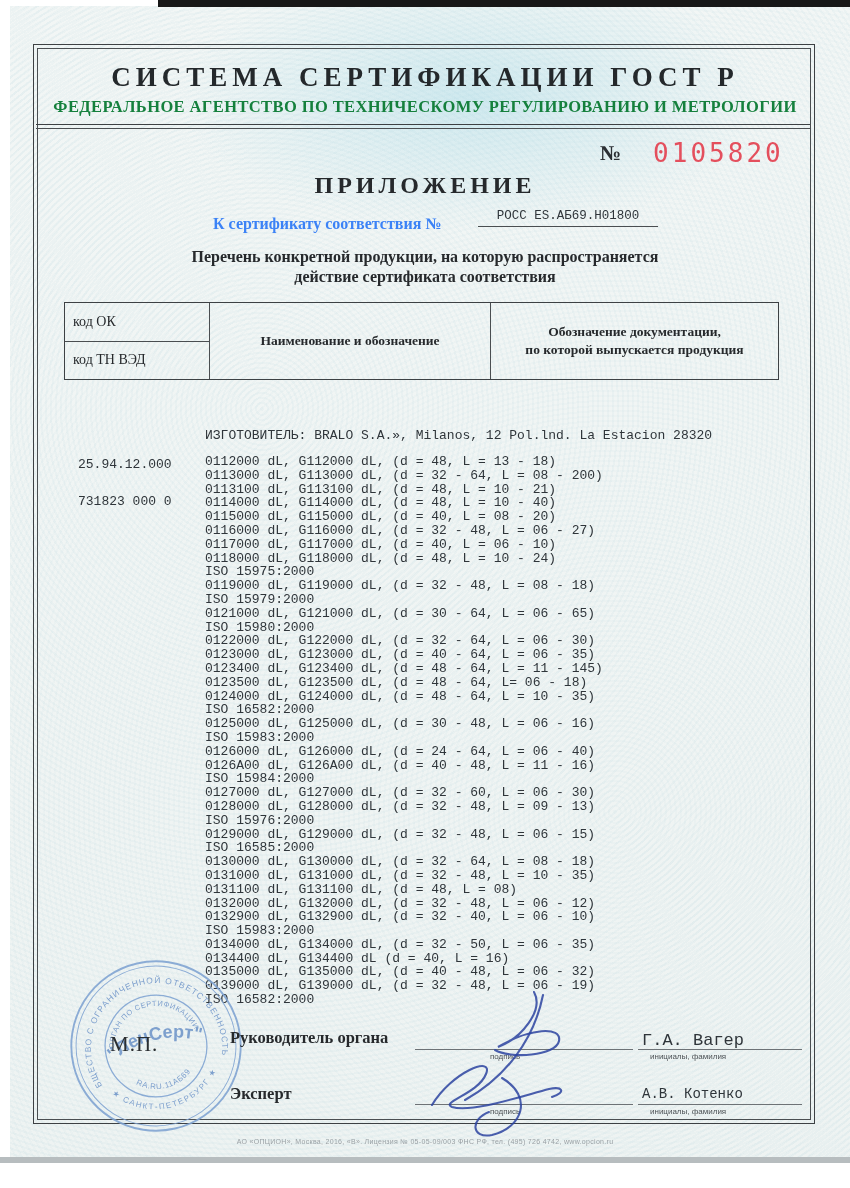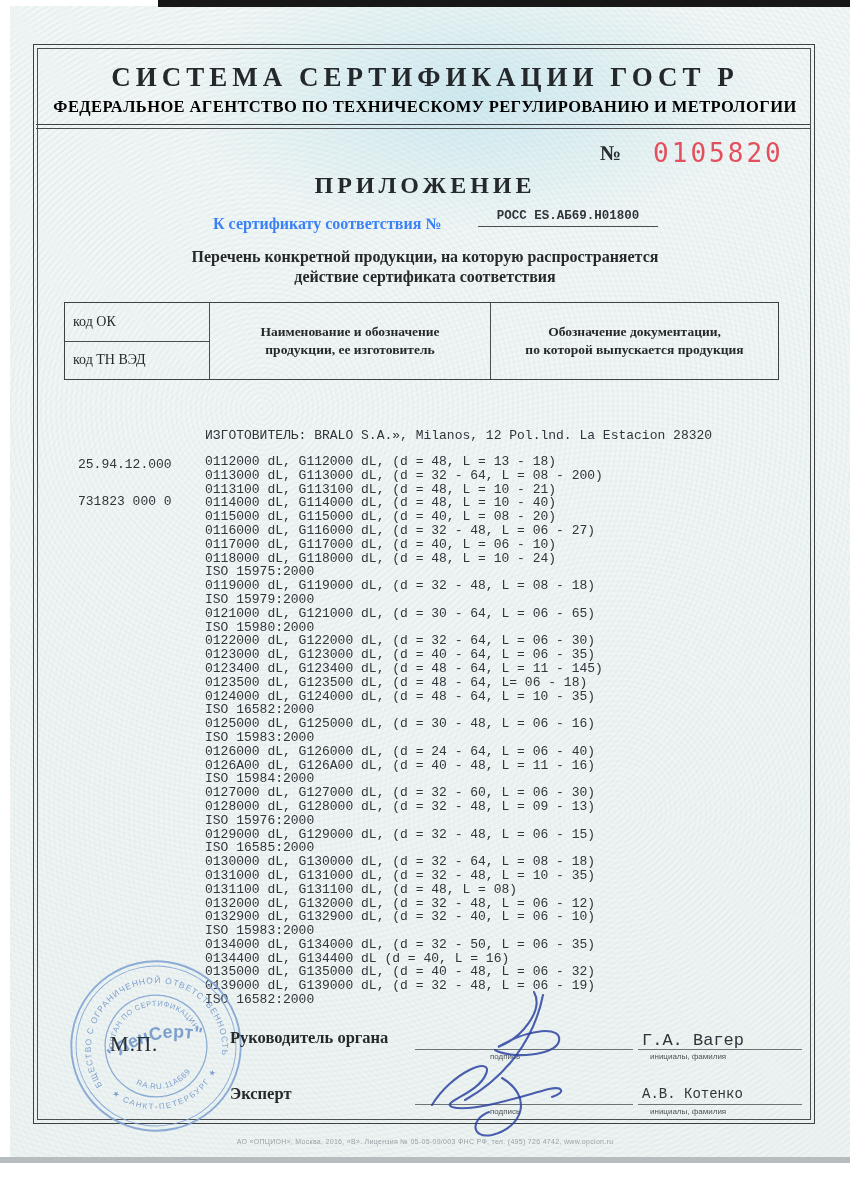--- a/index.html
+++ b/index.html
@@ -17,36 +17,36 @@
   .scan-strip-top{position:absolute;left:158px;top:0;width:692px;height:7px;background:#171717;}
   .scan-shadow-bottom{position:absolute;left:0;top:1157px;width:850px;height:6px;background:#b7bdbf;}
 
   
   .frame{position:absolute;left:33px;top:44px;width:780px;height:1078px;border:1.7px solid #3d4144;}
   .frame-inner{position:absolute;left:3px;top:3px;right:3px;bottom:3px;border:1px solid #4a4e51;}
 
   .sys-title{position:absolute;left:40px;top:62px;width:770px;text-align:center;
     font-size:27px;font-weight:bold;letter-spacing:5px;color:#24282b;}
   .agency{position:absolute;left:40px;top:97px;width:770px;text-align:center;
-    font-size:16.5px;font-weight:bold;letter-spacing:.4px;color:#000000;}
+    font-size:16.5px;font-weight:bold;letter-spacing:.4px;color:#15803d;}
   .header-rule{position:absolute;left:36px;top:124px;width:774px;height:3px;
     border-top:1.7px solid #3d4144;border-bottom:1px solid #4a4e51;}
 
   .doc-number{position:absolute;left:600px;top:138px;white-space:nowrap;}
   .doc-number .no-sign{font-size:21px;font-weight:bold;color:#2b2f33;vertical-align:middle;}
   .doc-number .no-value{font-family:"DejaVu Sans Mono", monospace;font-size:26px;
     letter-spacing:3px;color:#e44f5d;vertical-align:middle;margin-left:28px;}
 
   .doc-title{position:absolute;left:40px;top:172px;width:770px;text-align:center;
     font-size:24px;font-weight:bold;letter-spacing:4px;color:#26292c;}
 
   .cert-label{position:absolute;left:213px;top:215px;font-size:16px;font-weight:bold;color:#3b82f6;}
   .cert-number{position:absolute;left:478px;top:209px;width:180px;text-align:center;
     font-family:"Liberation Mono", monospace;font-size:12.5px;color:#34383c;
-    border-bottom:1.2px solid #4a4e51;padding-bottom:3px;font-weight:bold;}
+    border-bottom:1.2px solid #4a4e51;padding-bottom:3px;}
 
   .subtitle1{position:absolute;left:40px;top:248px;width:770px;text-align:center;
     font-size:16px;font-weight:bold;color:#26292c;}
   .subtitle2{position:absolute;left:40px;top:268px;width:770px;text-align:center;
     font-size:16px;font-weight:bold;color:#26292c;}
 
   
   .hdr-table{position:absolute;left:64px;top:302px;width:713px;height:76px;
     border:1.4px solid #3d4144;display:flex;}
   .ht-col1{width:144px;border-right:1px solid #4a4e51;display:flex;flex-direction:column;}
@@ -120,21 +120,20 @@
   <div class="subtitle1">Перечень конкретной продукции,  на которую распространяется</div>
   <div class="subtitle2">действие сертификата соответствия</div>
 
   <div class="hdr-table">
     <div class="ht-col1">
       <div class="cell top">код ОК</div>
       <div class="cell">код ТН ВЭД</div>
     </div>
     <div class="ht-col2">
       <span>Наименование и обозначение</span>
-      <span>продукции, ее изготовитель</span>
     </div>
     <div class="ht-col3">
       <span>Обозначение документации,</span>
       <span>по которой выпускается продукция</span>
     </div>
   </div>
 
   <div class="manufacturer mono">
     <div>ИЗГОТОВИТЕЛЬ: BRALO S.A.», Milanos, 12 Pol.lnd. La Estacion 28320</div>
   </div>

